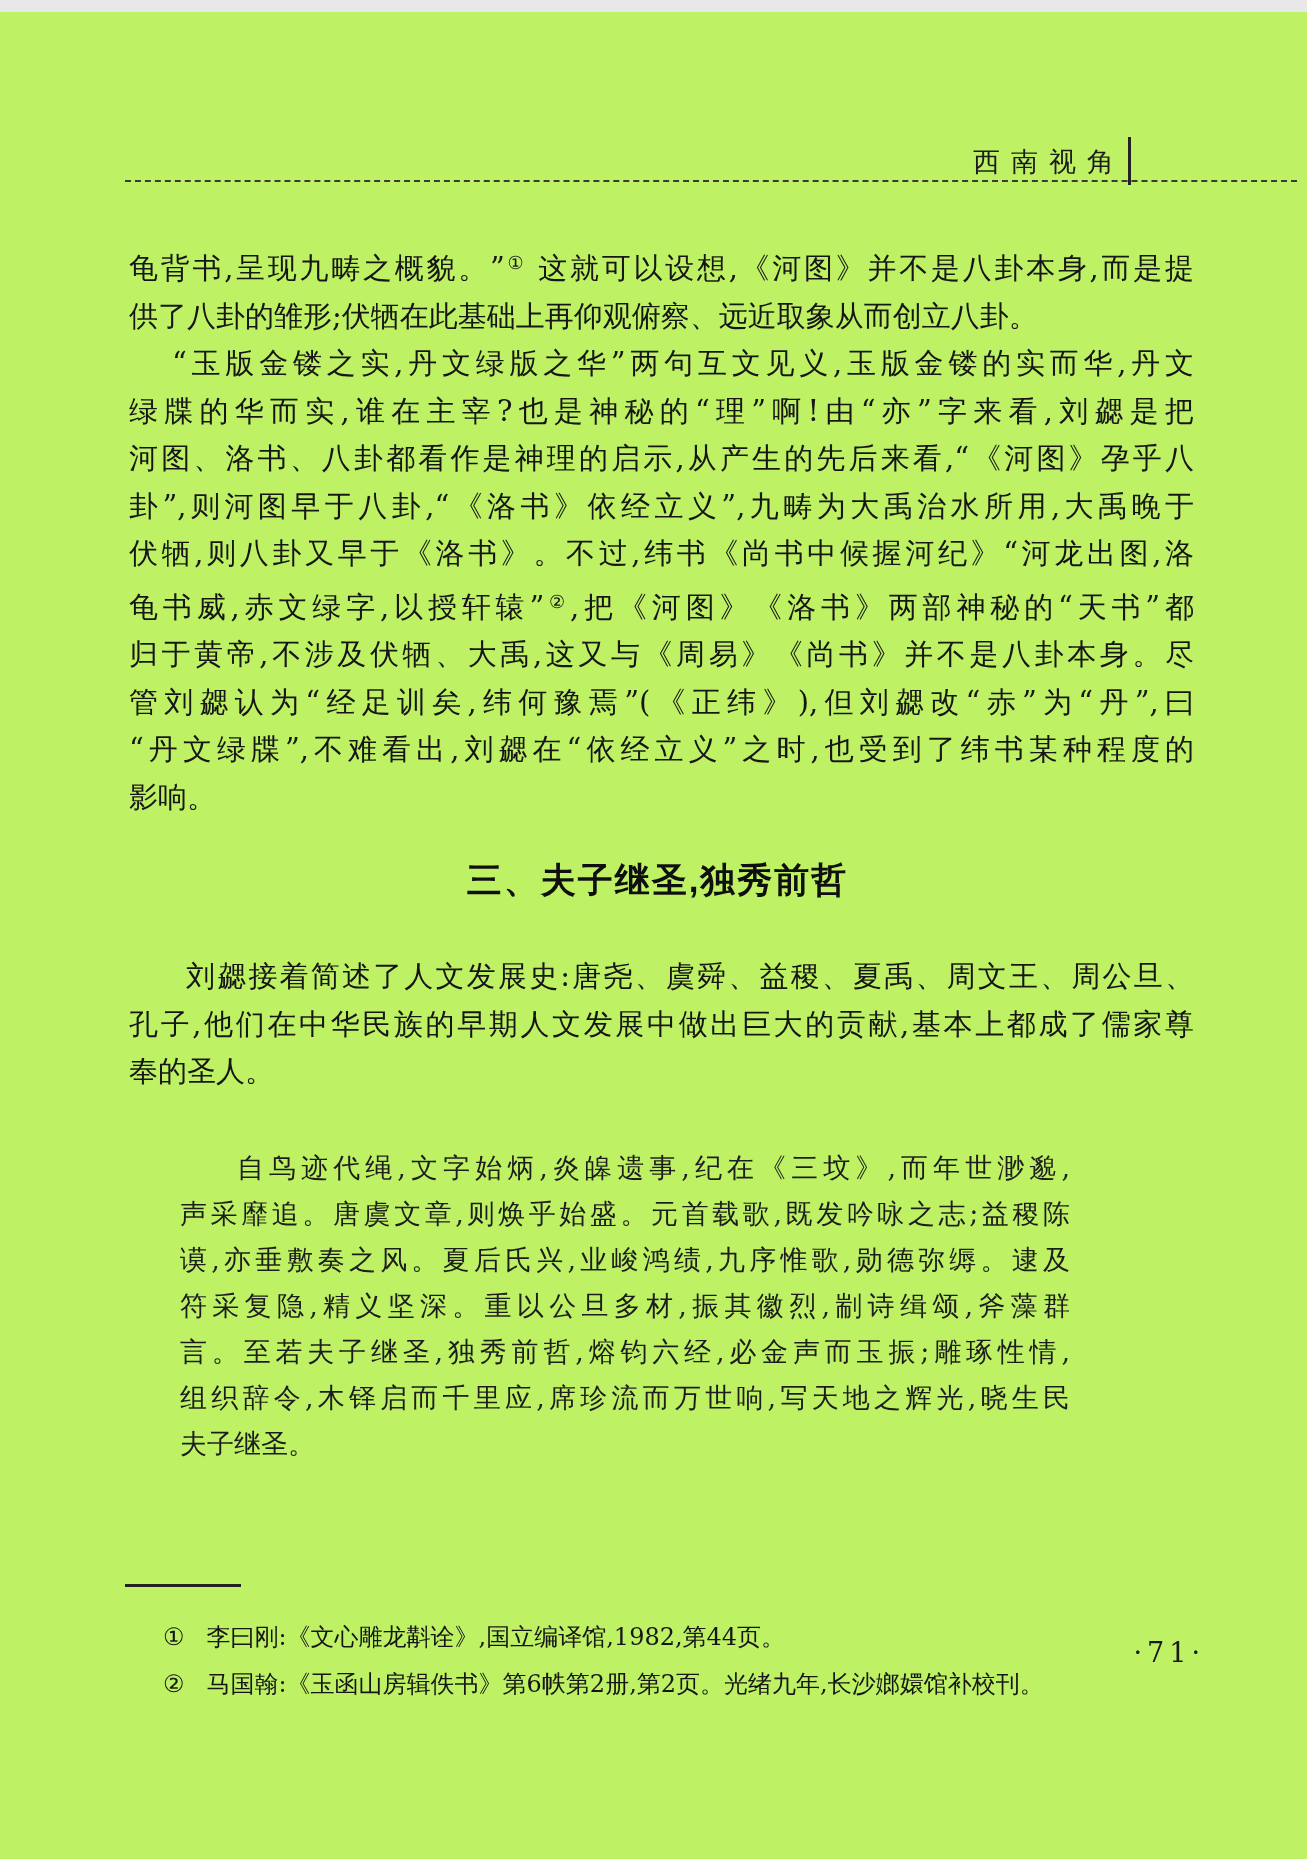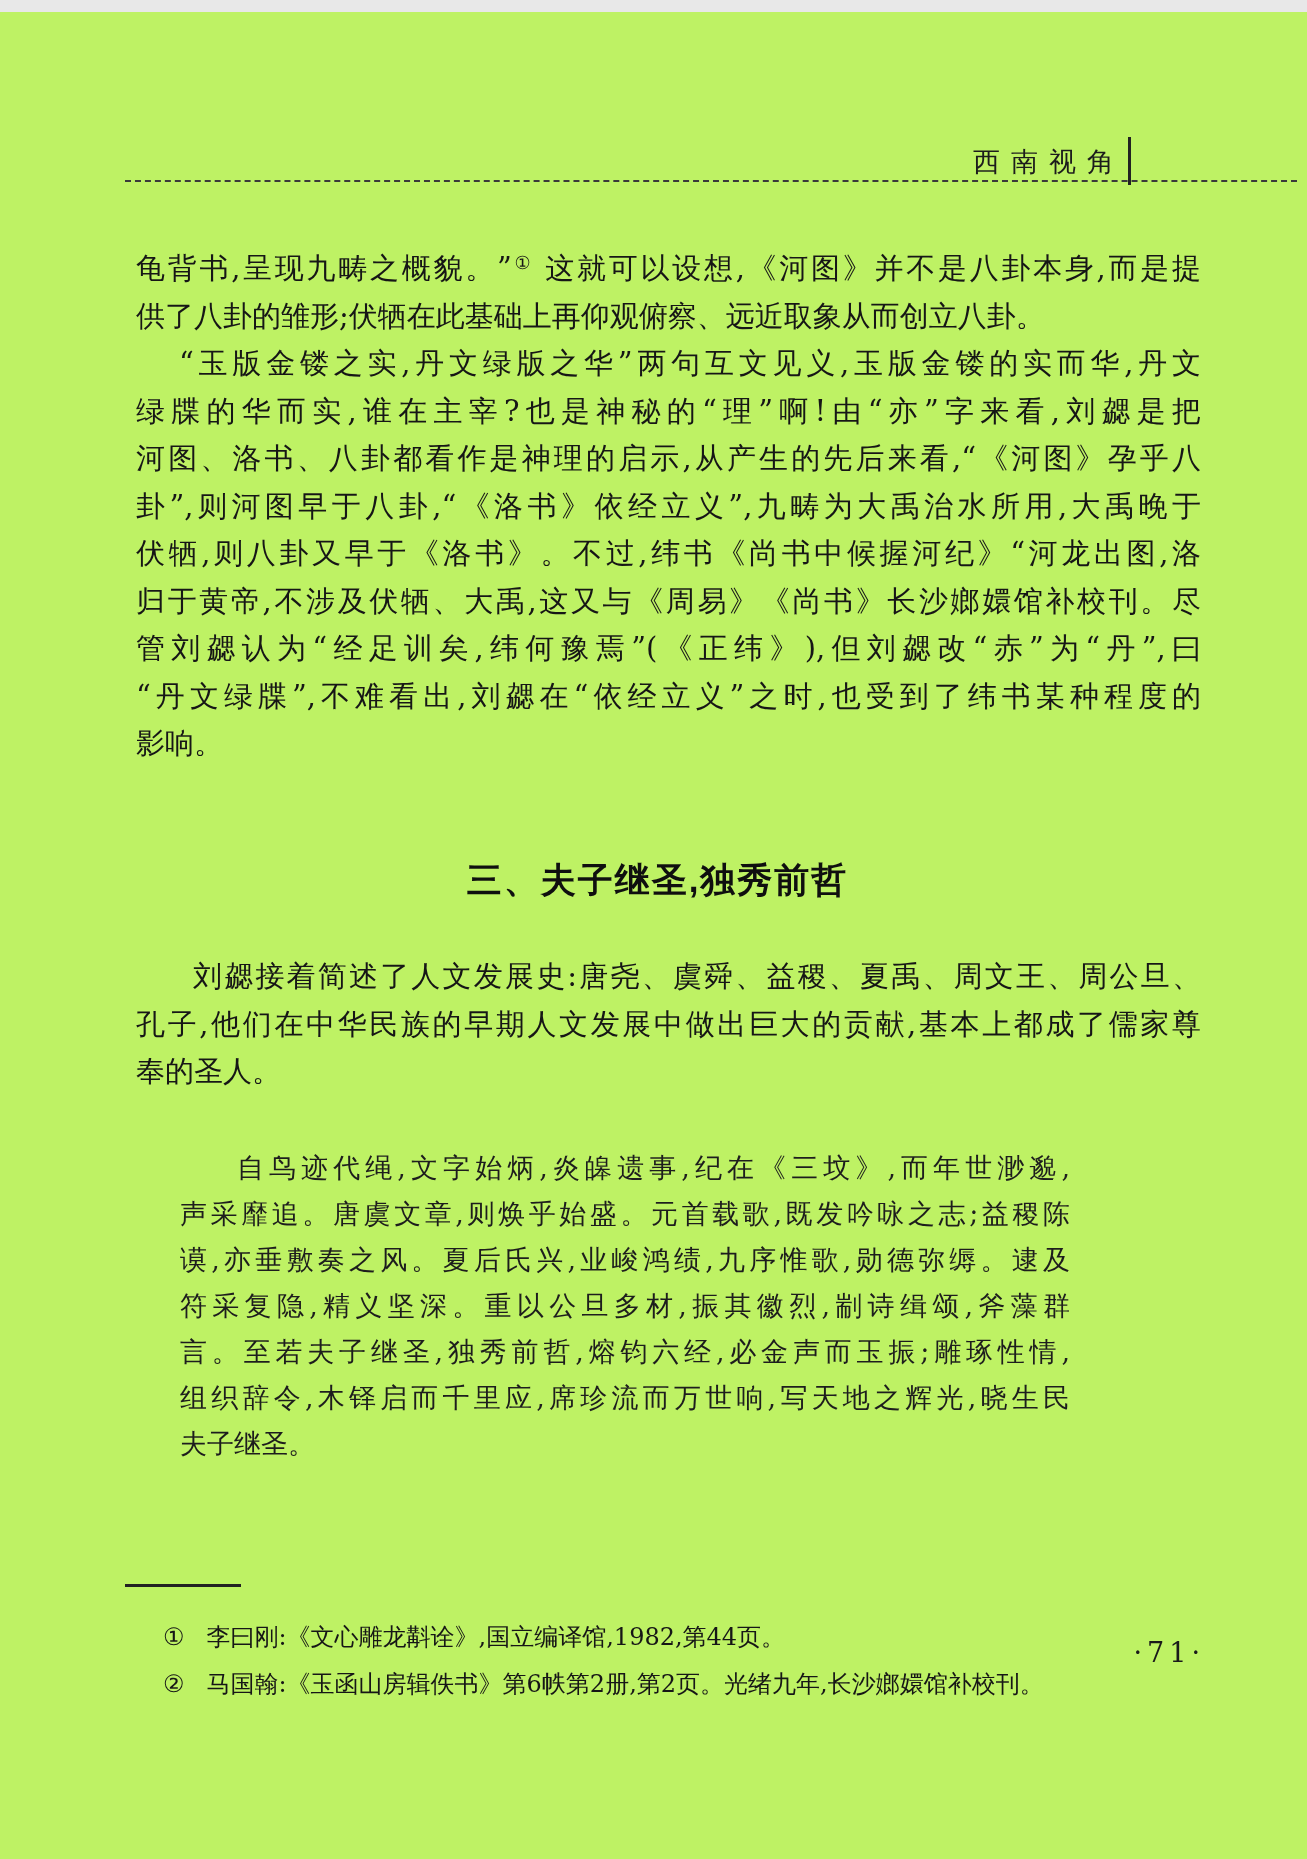--- a/index.html
+++ b/index.html
@@ -24,21 +24,21 @@
   .header-bar{
     position:absolute;left:1128px;top:125px;
     width:3px;height:48px;background:#222;
   }
   .header-rule{
     position:absolute;left:125px;top:168px;width:1172px;height:0;
     border-top:2px dashed #3a3a3a;
   }
   
   .body-block{
-    position:absolute;left:136px;width:1065px;
+    position:absolute;left:129px;width:1065px;
     font-size:29px;line-height:47.5px;
     color:#161616;
   }
   .bb1{top:227px;}
   .bb3{top:941px;}
   .line{
     text-align:justify;
     text-align-last:justify;
     text-justify:inter-character;
     white-space:nowrap;
@@ -110,21 +110,22 @@
   <div class="header-rule"></div>
 
   <div class="body-block bb1">
     <div class="line"><span>龟背书,呈现九畴之概貌。”</span><sup class="fn-ref">①</sup><span> 这就可以设想,《河图》并不是八卦本身,而是提</span></div>
     <div class="line last">供了八卦的雏形;伏牺在此基础上再仰观俯察、远近取象从而创立八卦。</div>
     <div class="line indent2">“玉版金镂之实,丹文绿版之华”两句互文见义,玉版金镂的实而华,丹文</div>
     <div class="line">绿牒的华而实,谁在主宰?也是神秘的“理”啊!由“亦”字来看,刘勰是把</div>
     <div class="line">河图、洛书、八卦都看作是神理的启示,从产生的先后来看,“《河图》孕乎八</div>
     <div class="line">卦”,则河图早于八卦,“《洛书》依经立义”,九畴为大禹治水所用,大禹晚于</div>
     <div class="line">伏牺,则八卦又早于《洛书》。不过,纬书《尚书中候握河纪》“河龙出图,洛</div>
-    <div class="line">归于黄帝,不涉及伏牺、大禹,这又与《周易》《尚书》长沙嫏嬛馆补校刊。尽</div>
+    <div class="line"><span>龟书威,赤文绿字,以授轩辕”</span><sup class="fn-ref">②</sup><span>,把《河图》《洛书》两部神秘的“天书”都</span></div>
+    <div class="line">归于黄帝,不涉及伏牺、大禹,这又与《周易》《尚书》并不是八卦本身。尽</div>
     <div class="line">管刘勰认为“经足训矣,纬何豫焉”(《正纬》),但刘勰改“赤”为“丹”,曰</div>
     <div class="line">“丹文绿牒”,不难看出,刘勰在“依经立义”之时,也受到了纬书某种程度的</div>
     <div class="line last">影响。</div>
   </div>
 
   <div class="section-heading">三、夫子继圣,独秀前哲</div>
 
   <div class="body-block bb3">
     <div class="line indent2b">刘勰接着简述了人文发展史:唐尧、虞舜、益稷、夏禹、周文王、周公旦、</div>
     <div class="line">孔子,他们在中华民族的早期人文发展中做出巨大的贡献,基本上都成了儒家尊</div>

